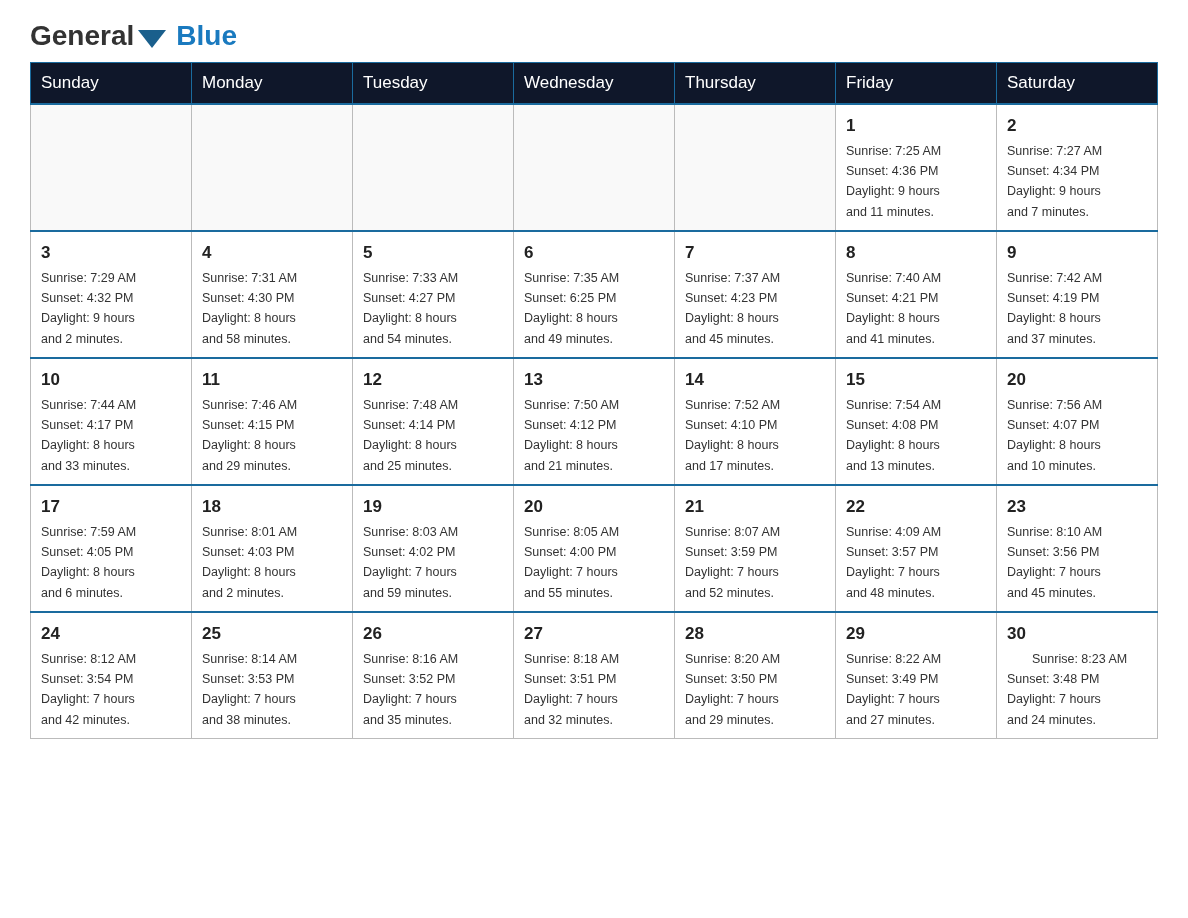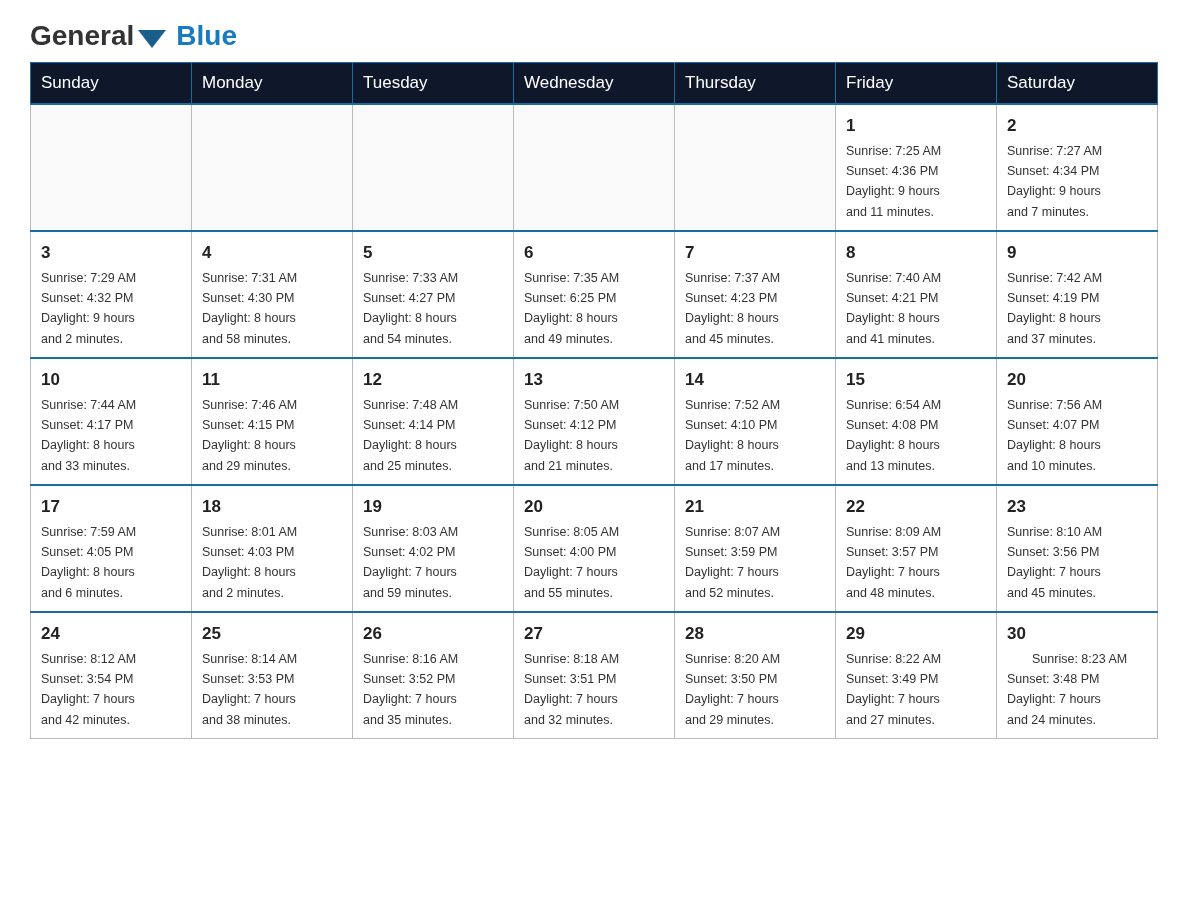--- a/index.html
+++ b/index.html
@@ -190,21 +190,21 @@
 Daylight: 8 hours
 and 25 minutes.</span></td>
         <td><span class="day-num">13</span><span class="day-info" style="white-space: pre-line;">Sunrise: 7:50 AM
 Sunset: 4:12 PM
 Daylight: 8 hours
 and 21 minutes.</span></td>
         <td><span class="day-num">14</span><span class="day-info" style="white-space: pre-line;">Sunrise: 7:52 AM
 Sunset: 4:10 PM
 Daylight: 8 hours
 and 17 minutes.</span></td>
-        <td><span class="day-num">15</span><span class="day-info" style="white-space: pre-line;">Sunrise: 6:54 AM
+        <td><span class="day-num">15</span><span class="day-info" style="white-space: pre-line;">Sunrise: 7:54 AM
 Sunset: 4:08 PM
 Daylight: 8 hours
 and 13 minutes.</span></td>
         <td><span class="day-num">20</span><span class="day-info" style="white-space: pre-line;">Sunrise: 7:56 AM
 Sunset: 4:07 PM
 Daylight: 8 hours
 and 10 minutes.</span></td>
       </tr>
       <tr>
         <td><span class="day-num">17</span><span class="day-info" style="white-space: pre-line;">Sunrise: 7:59 AM
@@ -220,21 +220,21 @@
 Daylight: 7 hours
 and 59 minutes.</span></td>
         <td><span class="day-num">20</span><span class="day-info" style="white-space: pre-line;">Sunrise: 8:05 AM
 Sunset: 4:00 PM
 Daylight: 7 hours
 and 55 minutes.</span></td>
         <td><span class="day-num">21</span><span class="day-info" style="white-space: pre-line;">Sunrise: 8:07 AM
 Sunset: 3:59 PM
 Daylight: 7 hours
 and 52 minutes.</span></td>
-        <td><span class="day-num">22</span><span class="day-info" style="white-space: pre-line;">Sunrise: 8:09 AM
+        <td><span class="day-num">22</span><span class="day-info" style="white-space: pre-line;">Sunrise: 4:09 AM
 Sunset: 3:57 PM
 Daylight: 7 hours
 and 48 minutes.</span></td>
         <td><span class="day-num">23</span><span class="day-info" style="white-space: pre-line;">Sunrise: 8:10 AM
 Sunset: 3:56 PM
 Daylight: 7 hours
 and 45 minutes.</span></td>
       </tr>
       <tr>
         <td><span class="day-num">24</span><span class="day-info" style="white-space: pre-line;">Sunrise: 8:12 AM

